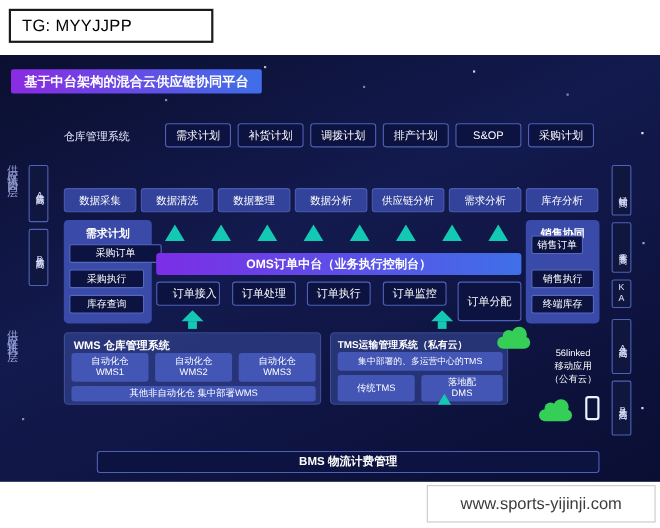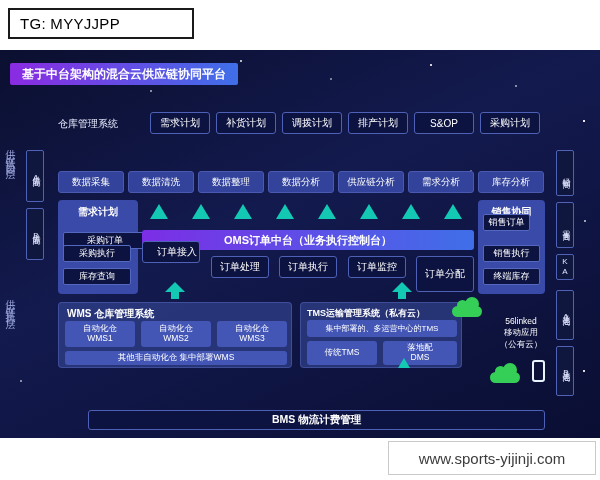--- a/index.html
+++ b/index.html
@@ -109,21 +109,21 @@
   <div class="abs flexc data-box" style="left:58px;top:121px;width:66px;height:22px;">数据采集</div>
   <div class="abs flexc data-box" style="left:128px;top:121px;width:66px;height:22px;">数据清洗</div>
   <div class="abs flexc data-box" style="left:198px;top:121px;width:66px;height:22px;">数据整理</div>
   <div class="abs flexc data-box" style="left:268px;top:121px;width:66px;height:22px;">数据分析</div>
   <div class="abs flexc data-box" style="left:338px;top:121px;width:66px;height:22px;">供应链分析</div>
   <div class="abs flexc data-box" style="left:408px;top:121px;width:66px;height:22px;">需求分析</div>
   <div class="abs flexc data-box" style="left:478px;top:121px;width:66px;height:22px;">库存分析</div>
 
   <div class="abs side-panel" style="left:58px;top:150px;width:80px;height:94px;">
     <div class="panel-title">需求计划</div>
-    <div class="panel-item" style="left:5px;top:22px;width:84px;height:17px;margin-top:10px;">采购订单</div>
+    <div class="panel-item" style="left:5px;top:22px;width:84px;height:17px;">采购订单</div>
     <div class="panel-item" style="left:5px;top:45px;width:68px;height:17px;">采购执行</div>
     <div class="panel-item" style="left:5px;top:68px;width:68px;height:17px;">库存查询</div>
   </div>
 
   <div class="abs side-panel" style="left:478px;top:150px;width:67px;height:94px;">
     <div class="panel-title">销售协同</div>
     <div class="panel-item" style="left:5px;top:14px;width:47px;height:17px;">销售订单</div>
     <div class="panel-item" style="left:5px;top:45px;width:57px;height:17px;">销售执行</div>
     <div class="panel-item" style="left:5px;top:68px;width:57px;height:17px;">终端库存</div>
   </div>
@@ -132,21 +132,21 @@
   <div class="abs tri" style="left:192px;top:154px;"></div>
   <div class="abs tri" style="left:234px;top:154px;"></div>
   <div class="abs tri" style="left:276px;top:154px;"></div>
   <div class="abs tri" style="left:318px;top:154px;"></div>
   <div class="abs tri" style="left:360px;top:154px;"></div>
   <div class="abs tri" style="left:402px;top:154px;"></div>
   <div class="abs tri" style="left:444px;top:154px;"></div>
 
   <div class="abs flexc gradient-bar" style="left:142px;top:180px;width:332px;height:20px;">OMS订单中台（业务执行控制台）</div>
 
-  <div class="abs flexc dark-box" style="left:142px;top:191px;width:58px;height:22px;padding-left:12px;">订单接入</div>
+  <div class="abs flexc dark-box" style="left:142px;top:206px;width:58px;height:22px;padding-left:12px;">订单接入</div>
   <div class="abs flexc dark-box" style="left:211px;top:206px;width:58px;height:22px;">订单处理</div>
   <div class="abs flexc dark-box" style="left:279px;top:206px;width:58px;height:22px;">订单执行</div>
   <div class="abs flexc dark-box" style="left:348px;top:206px;width:58px;height:22px;">订单监控</div>
   <div class="abs flexc dark-box" style="left:416px;top:206px;width:58px;height:36px;">订单分配</div>
 
   <div class="abs stem-arrow" style="left:165px;top:232px;">
     <div class="head"></div>
       <div class="stem"></div>
   </div>
   <div class="abs stem-arrow" style="left:392px;top:232px;">

